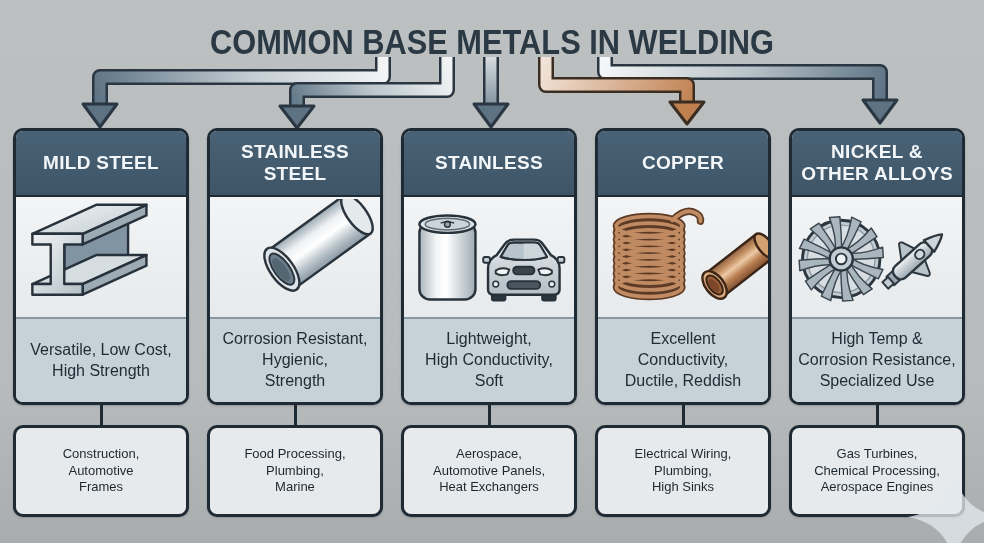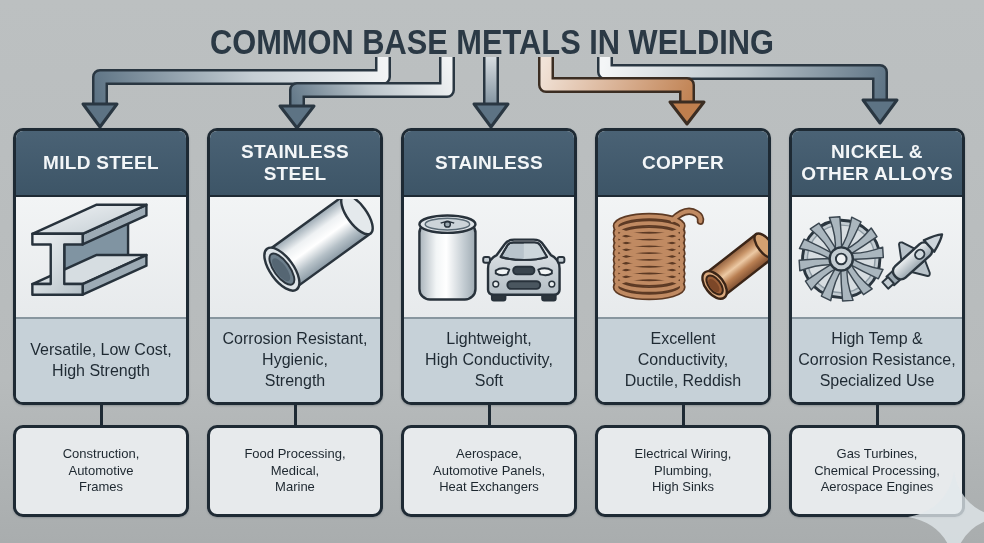--- a/index.html
+++ b/index.html
@@ -173,21 +173,21 @@
             <ellipse cx="-19" cy="0" rx="5.5" ry="14" fill="#556673"></ellipse>
           </g>
         </svg>
       </div>
       <div class="card-props">Corrosion Resistant,
 Hygienic,
 Strength</div>
     </div>
     <div class="connector"></div>
     <div class="app-box">Food Processing,
-Medical,
+Plumbing,
 Marine</div>
   </div>
 
   <div class="col">
     <div class="card">
       <div class="card-header">STAINLESS</div>
       <div class="card-art">
         <svg width="170" height="116" viewBox="0 0 170 120">
           <defs>
             <linearGradient id="alCan" x1="0" y1="0" x2="1" y2="0">

